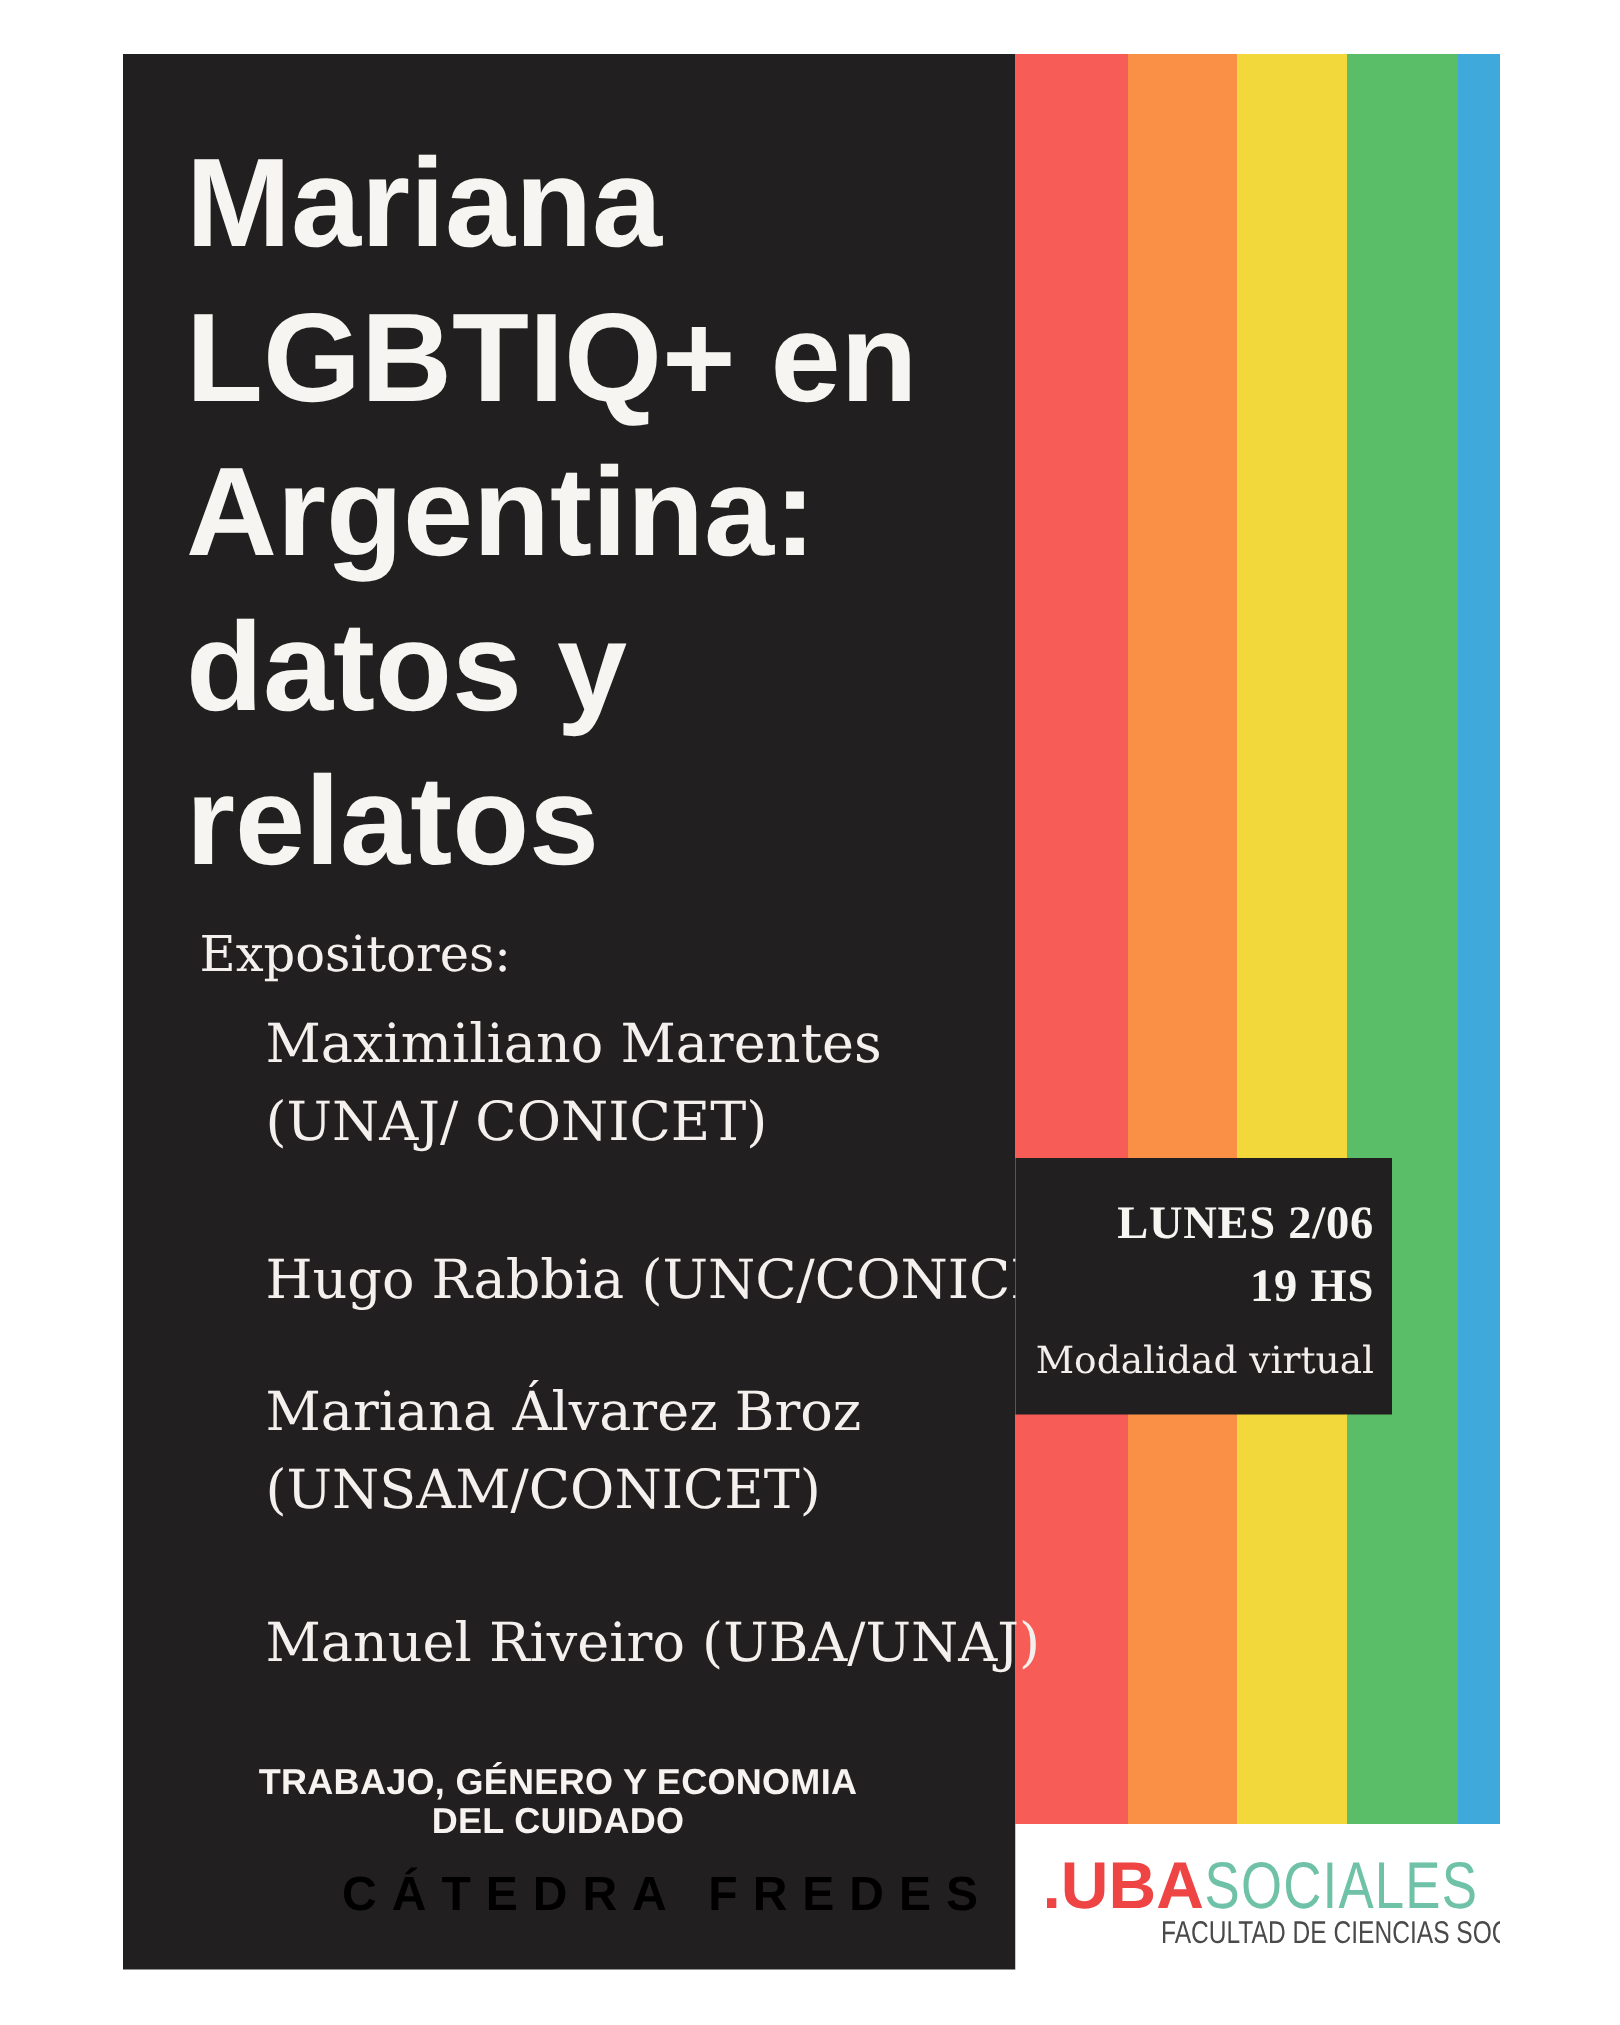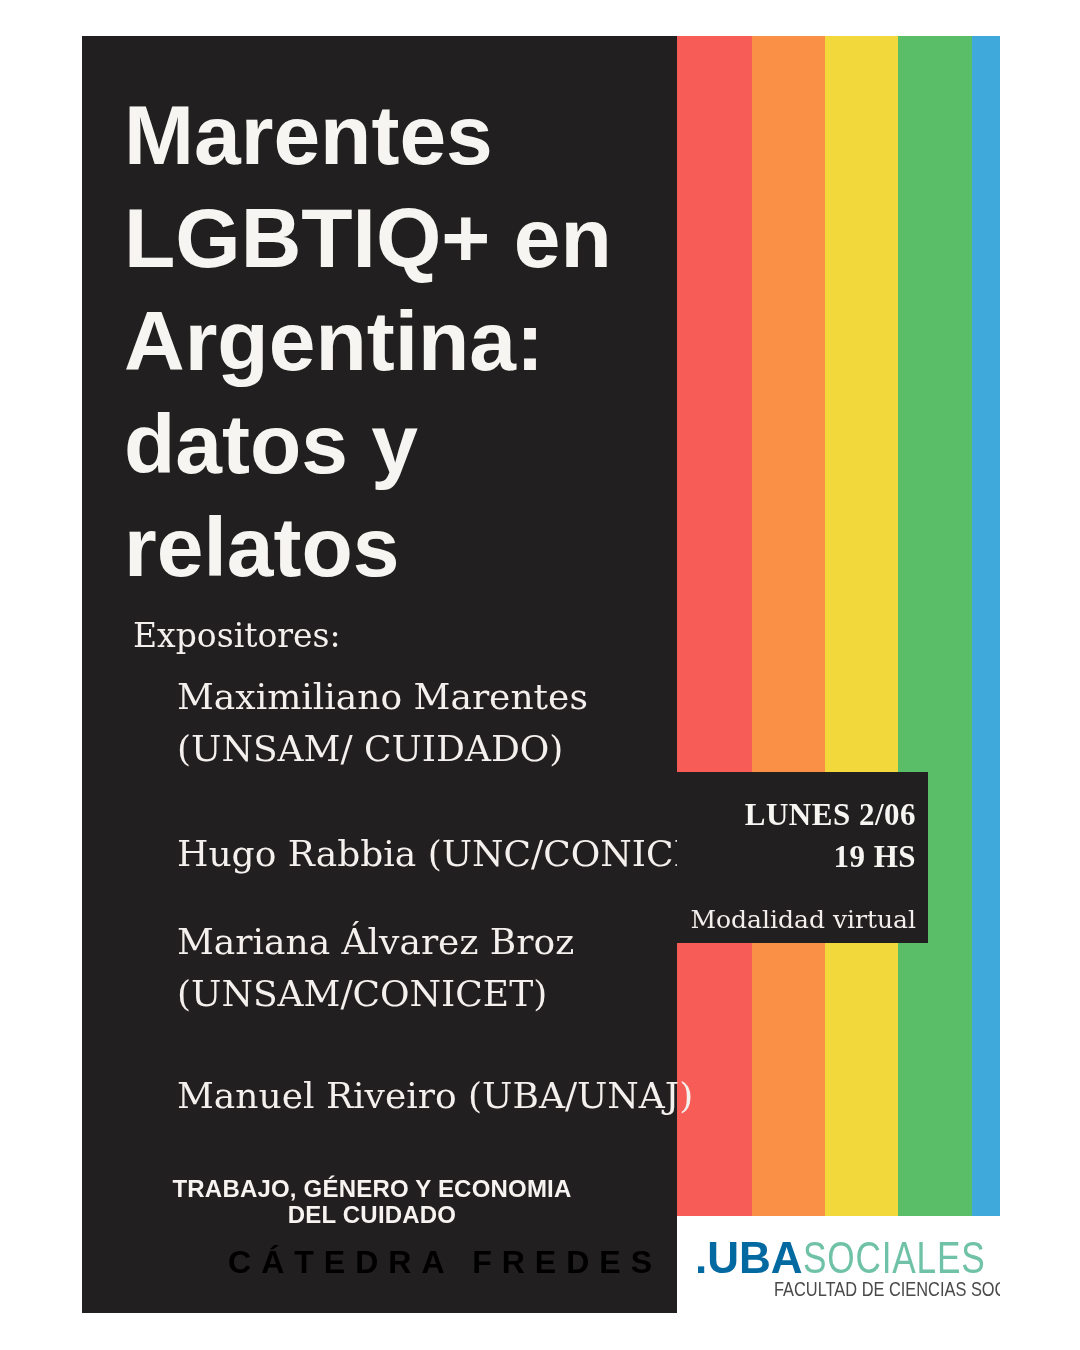--- a/index.html
+++ b/index.html
@@ -71,21 +71,21 @@
   }
   .event-date,.event-time{
     font-family:Liberation Serif, serif;
     font-weight:700;
     font-size:31px;line-height:42px;
     letter-spacing:0.5px;
   }
   .event-mode{
     font-family:"DejaVu Serif", serif;
     font-size:25px;line-height:34px;
-    margin-top:25px;
+    margin-top:12px;
     color:#F1EEEB;
   }
   
   .footer-block{
     position:absolute;left:82px;top:1176px;width:580px;
     text-align:center;
     font-family:"Liberation Sans", sans-serif;
     font-weight:700;
     font-size:24px;line-height:26px;
     letter-spacing:0.2px;
@@ -105,21 +105,21 @@
     position:absolute;left:677px;top:1216px;width:323px;height:97px;
     background:#ffffff;overflow:hidden;
   }
   .logo-row{
     position:absolute;left:18px;top:17px;
     white-space:nowrap;
     font-size:44px;line-height:50px;
   }
   .logo-uba{
     font-family:"Liberation Sans", sans-serif;
-    font-weight:700;color:#0369a1;
+    font-weight:700;color:#ef4444;
     display:inline-block;
   }
   .logo-sociales{
     font-family:"Liberation Sans", sans-serif;
     font-weight:300;color:#6FC2A7;
     display:inline-block;
     transform:scaleX(0.80);transform-origin:left center;
     letter-spacing:1px;
   }
   .logo-faculty{
@@ -140,32 +140,32 @@
   <div class="stripes">
     <div class="stripe stripe-red"></div>
     <div class="stripe stripe-orange"></div>
     <div class="stripe stripe-yellow"></div>
     <div class="stripe stripe-green"></div>
     <div class="stripe stripe-blue"></div>
   </div>
 
 
   <h1 class="title">
-    <div class="title-line">Marentes</div>
+    <div class="title-line">Mariana</div>
     <div class="title-line">LGBTIQ+ en</div>
     <div class="title-line">Argentina:</div>
     <div class="title-line">datos y</div>
     <div class="title-line">relatos</div>
   </h1>
 
   <div class="speakers-heading">Expositores:</div>
 
   <div class="speaker speaker-1">
     <div>Maximiliano Marentes</div>
-    <div>(UNSAM/ CUIDADO)</div>
+    <div>(UNAJ/ CONICET)</div>
   </div>
 
   <div class="speaker speaker-2">
     <div>Hugo Rabbia (UNC/CONICET)</div>
   </div>
 
   <div class="speaker speaker-3">
     <div>Mariana Álvarez Broz</div>
     <div>(UNSAM/CONICET)</div>
   </div>

